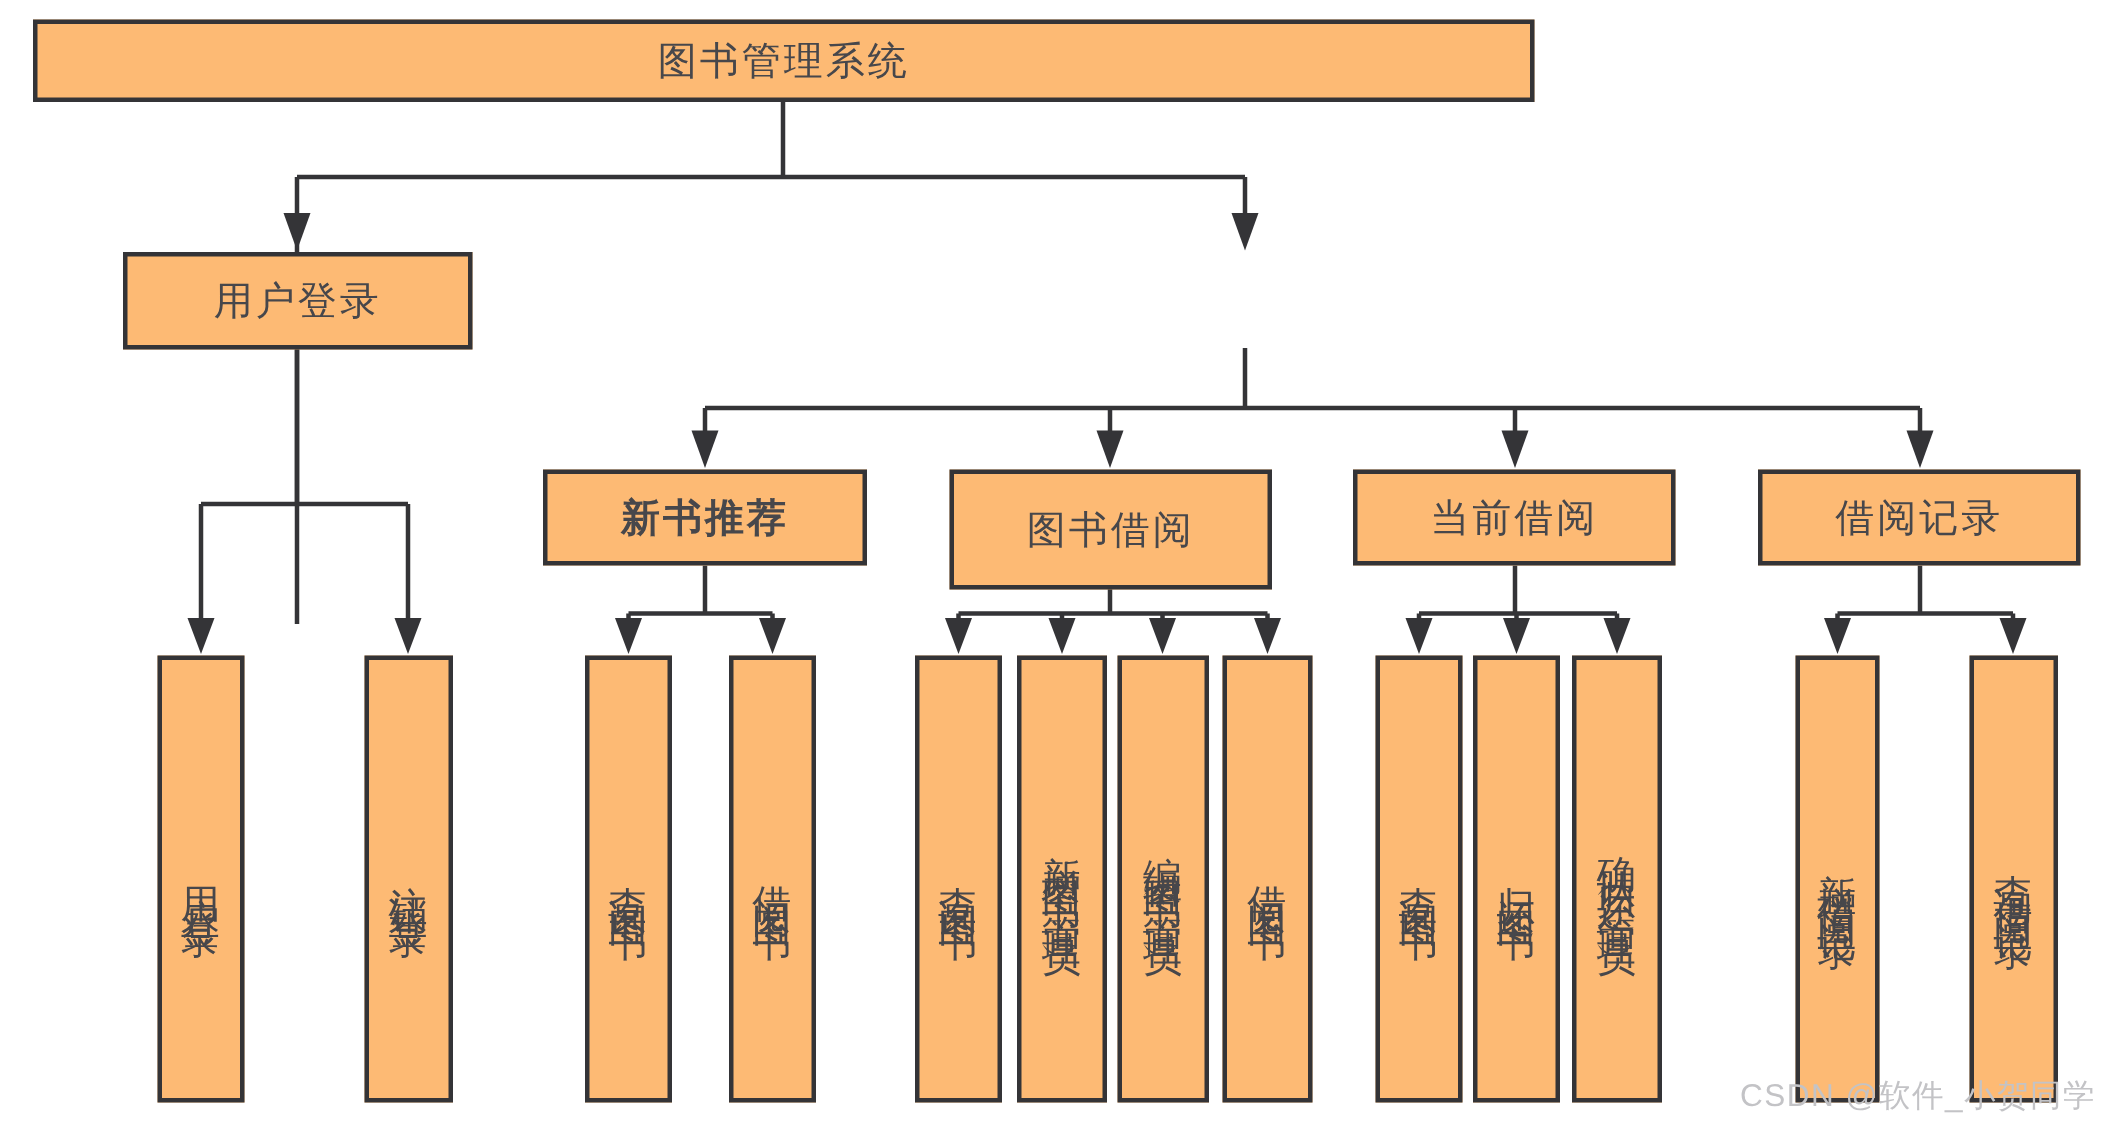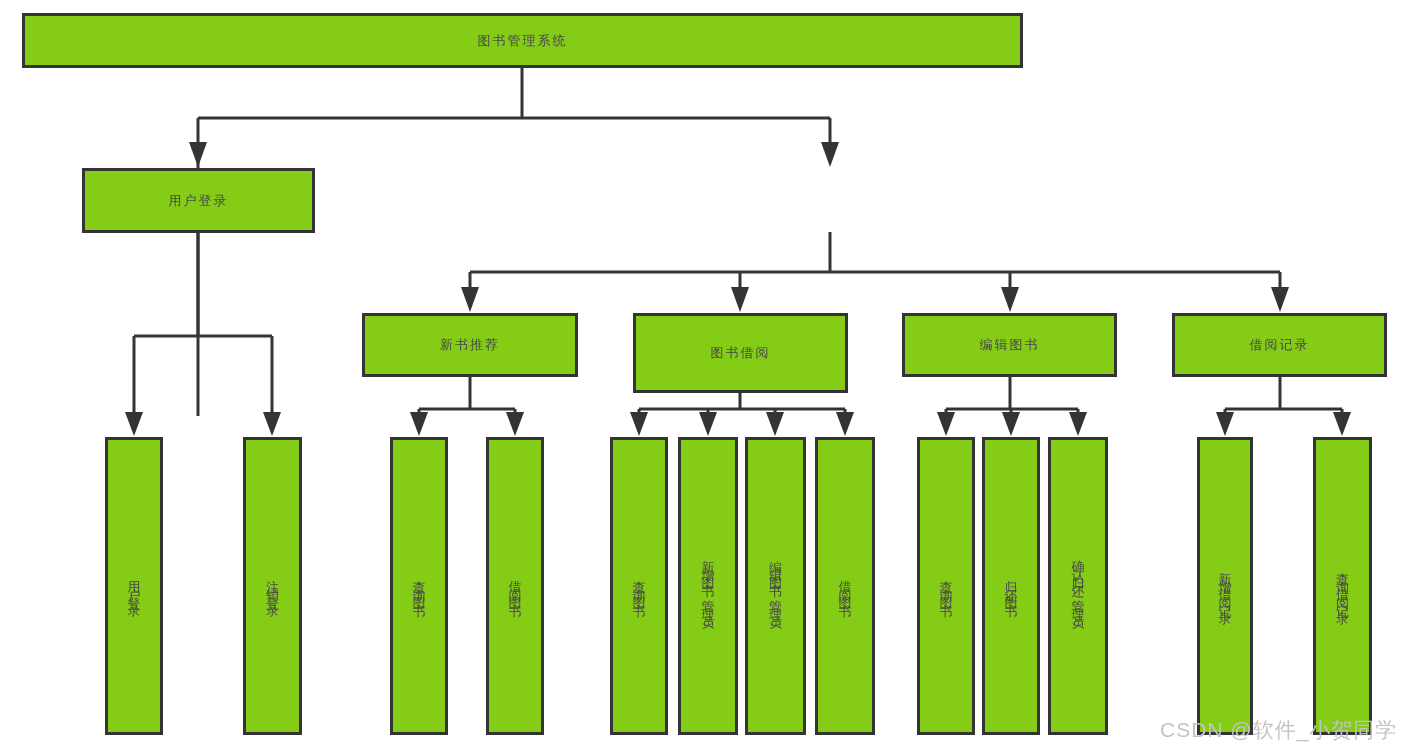--- a/index.html
+++ b/index.html
@@ -3,23 +3,23 @@
 <meta charset="utf-8">
 <style>
   html,body{margin:0;padding:0;}
   body{
     width:1405px;height:747px;position:relative;background:#ffffff;
     font-family:"Liberation Sans", sans-serif;overflow:hidden;
   }
   .stage{position:absolute;left:0;top:0;width:1405px;height:747px;}
   svg.wires{position:absolute;left:0;top:0;z-index:1;}
   .node{
-    position:absolute;box-sizing:border-box;background:#84cc16;
+    position:absolute;box-sizing:border-box;background:#fdba74;
     border:3px solid #343437;display:flex;align-items:center;justify-content:center;
-    z-index:2;color:#47474b;font-size:13px;letter-spacing:2px;
+    z-index:2;color:#47474b;font-size:26px;letter-spacing:2px;
   }
   .node.hbox{white-space:nowrap;}
   .node.vbox span{
     writing-mode:vertical-rl;text-orientation:mixed;
     letter-spacing:8px;line-height:1;display:inline-block;
   }
   .watermark{
     position:absolute;z-index:3;font-size:21px;color:#c3c3c6;
     white-space:nowrap;letter-spacing:1px;
   }
@@ -69,23 +69,23 @@
       <polygon points="1069,412 1087,412 1078,436"></polygon>
       <polygon points="1216,412 1234,412 1225,436"></polygon>
       <polygon points="1333,412 1351,412 1342,436"></polygon>
     </g>
   </svg>
 
   <div class="node hbox" style="left:22px;top:13px;width:1001px;height:55px;">图书管理系统</div>
 
   <div class="node hbox" style="left:82px;top:168px;width:233px;height:65px;">用户登录</div>
 
-  <div class="node hbox" style="left:362px;top:313px;width:216px;height:64px;">新书推荐</div>
+  <div class="node hbox" style="left:362px;top:313px;width:216px;height:64px;font-weight:bold;">新书推荐</div>
   <div class="node hbox" style="left:633px;top:313px;width:215px;height:80px;">图书借阅</div>
-  <div class="node hbox" style="left:902px;top:313px;width:215px;height:64px;">编辑图书</div>
+  <div class="node hbox" style="left:902px;top:313px;width:215px;height:64px;">当前借阅</div>
   <div class="node hbox" style="left:1172px;top:313px;width:215px;height:64px;">借阅记录</div>
 
   <div class="node vbox" style="left:105px;top:437px;width:58px;height:298px;">
     <span>用户登录</span>
     </div>
   <div class="node vbox" style="left:243px;top:437px;width:59px;height:298px;">
     <span>注销登录</span>
     </div>
 
   <div class="node vbox" style="left:390px;top:437px;width:58px;height:298px;">

